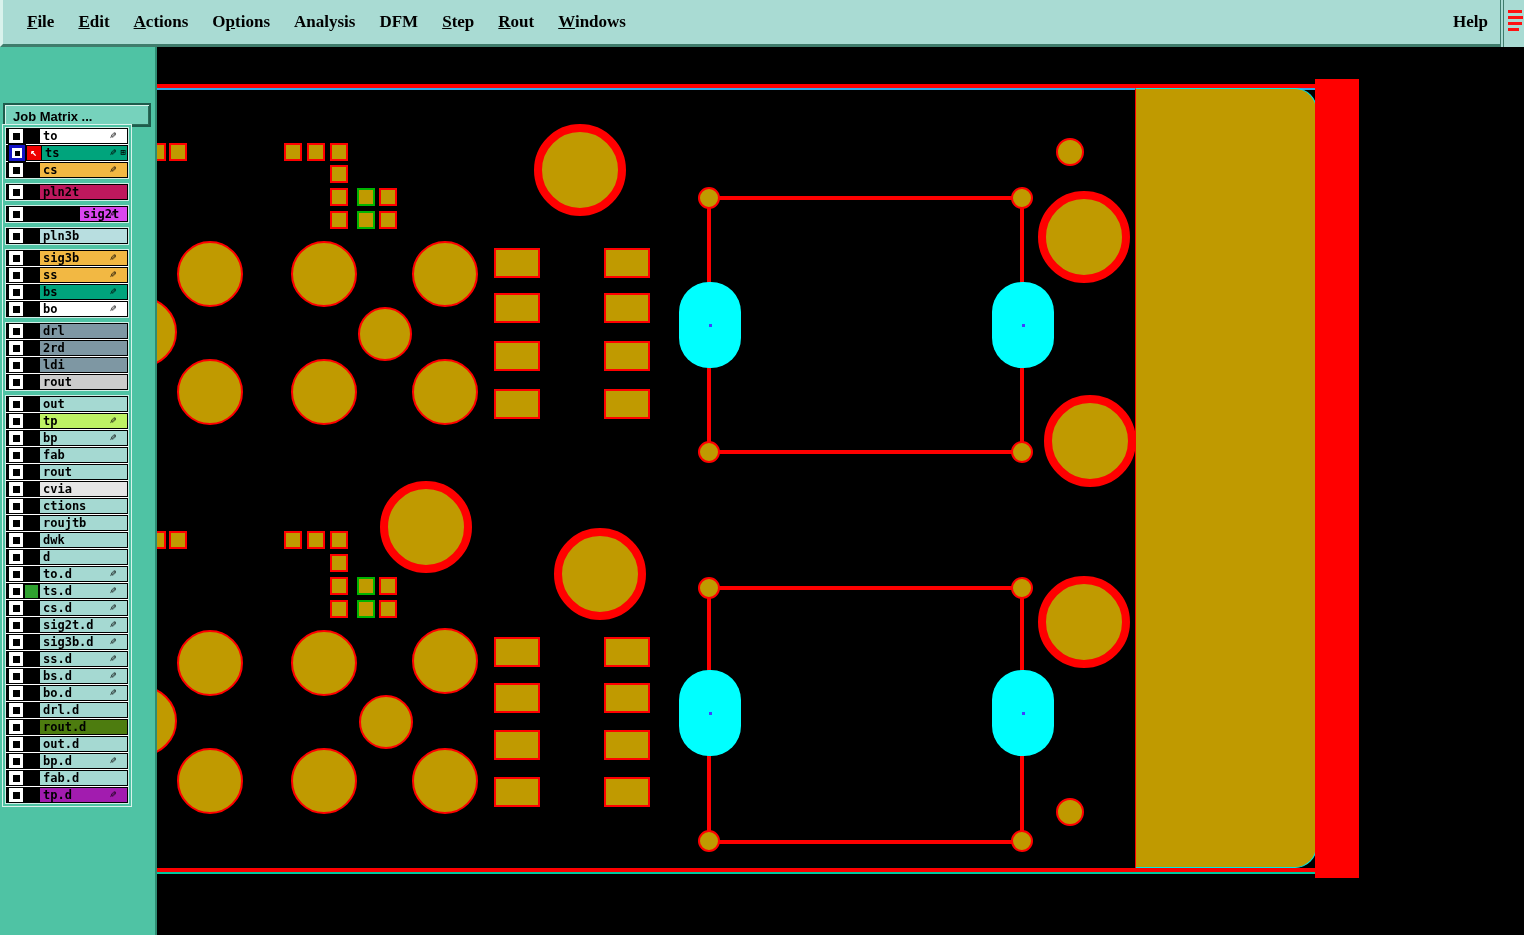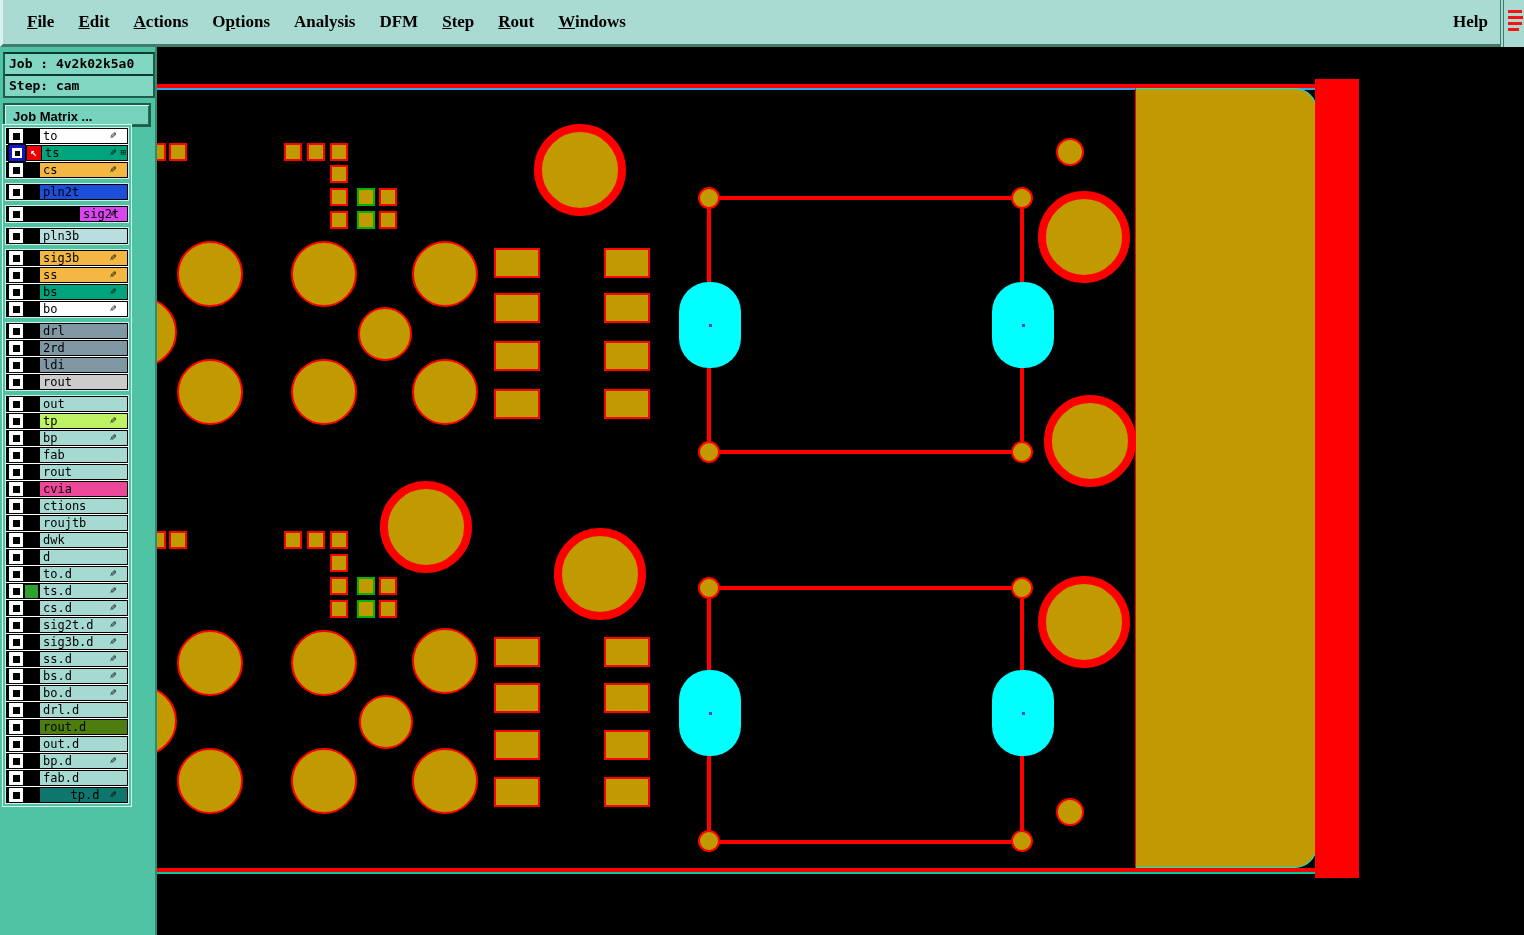--- a/index.html
+++ b/index.html
@@ -36,21 +36,21 @@
   .cb{width:14px;height:14px;background:#fff;outline:1px solid #000;margin-left:3px;flex:0 0 auto;
       display:flex;align-items:center;justify-content:center;cursor:pointer;}
   .cb .cb-in{width:7px;height:7px;background:#000;}
   .cb.sel{background:#fff;border:3px solid #1414c8;width:10px;height:10px;}
   .cb.sel .cb-in{width:5px;height:5px;}
   .icon-slot{width:15px;height:14px;margin-left:1px;flex:0 0 auto;display:flex;
              align-items:center;justify-content:center;}
   .nw-arrow{width:14px;height:14px;background:#ee0000;color:#fff;font-size:11px;font-weight:bold;
             line-height:14px;text-align:center;}
   .grn-mark{width:13px;height:13px;background:#2fa12f;}
-  .llabel{flex:1;height:14px;line-height:14px;border:1px solid #000;font-weight:normal;font-size:12px;
+  .llabel{flex:1;height:14px;line-height:14px;border:1px solid #000;font-weight:bold;font-size:12px;
           color:#000;padding-left:3px;position:relative;cursor:pointer;white-space:nowrap;}
   .pen{position:absolute;right:10px;top:0;font-size:11px;line-height:13px;color:#000;
        transform:scaleX(-1);}
   .grid-ic{position:absolute;right:1px;top:2px;font-size:9px;line-height:9px;color:#000;}
   
   #canvas{position:absolute;left:157px;top:47px;width:1367px;height:888px;background:#000;overflow:hidden;}
   #canvas div{position:absolute;box-sizing:border-box;}
   .hline{}
   .plane{border:1px solid #00e8e8;border-left:1px solid #ff0000;
          border-top-right-radius:22px;border-bottom-right-radius:22px;}
@@ -82,24 +82,20 @@
   </div>
 
 <div id="ministrip">
   <div class="red-dash" style="width:14px"></div>
   <div class="red-dash" style="width:15px"></div>
   <div class="red-dash" style="width:14px"></div>
   <div class="red-dash" style="width:11px"></div>
 </div>
 
 <div id="sidebar">
-  <div id="jobpanel">
-    <div class="jobrow">Job : 4v2k02k5a0</div>
-    <div class="jobrow">Step: cam</div>
-  </div>
   <button id="matrixbtn">Job Matrix ...</button>
   <div id="layerpanel">
       <div class="lgroup">
         <div class="lrow">
           <div class="cb">
             <div class="cb-in"></div>
           </div>
           <div class="icon-slot"></div>
           <div class="llabel" style="background: rgb(255, 255, 255);">to<div class="pen">✎</div></div>
         </div>
@@ -119,21 +115,21 @@
           <div class="icon-slot"></div>
           <div class="llabel" style="background: rgb(242, 184, 67);">cs<div class="pen">✎</div></div>
         </div>
       </div>
       <div class="lgroup">
         <div class="lrow">
           <div class="cb">
             <div class="cb-in"></div>
           </div>
           <div class="icon-slot"></div>
-          <div class="llabel" style="background: #1d4ed8;">pln2t</div>
+          <div class="llabel" style="background: #be185d;">pln2t</div>
         </div>
       </div>
       <div class="lgroup">
         <div class="lrow">
           <div class="cb">
             <div class="cb-in"></div>
           </div>
           <div class="icon-slot"></div>
           <div class="llabel" style="background: #d946ef; margin-left: 40px;">sig2t<div class="pen">✎</div></div>
         </div>
@@ -241,21 +237,21 @@
             <div class="cb-in"></div>
           </div>
           <div class="icon-slot"></div>
           <div class="llabel" style="background: rgb(165, 217, 210);">rout</div>
         </div>
         <div class="lrow">
           <div class="cb">
             <div class="cb-in"></div>
           </div>
           <div class="icon-slot"></div>
-          <div class="llabel" style="background: #ec4899;">cvia</div>
+          <div class="llabel" style="background: #e5e5e5;">cvia</div>
         </div>
         <div class="lrow">
           <div class="cb">
             <div class="cb-in"></div>
           </div>
           <div class="icon-slot"></div>
           <div class="llabel" style="background: rgb(165, 217, 210);">ctions</div>
         </div>
         <div class="lrow">
           <div class="cb">
@@ -369,21 +365,21 @@
             <div class="cb-in"></div>
           </div>
           <div class="icon-slot"></div>
           <div class="llabel" style="background: rgb(165, 217, 210);">fab.d</div>
         </div>
         <div class="lrow">
           <div class="cb">
             <div class="cb-in"></div>
           </div>
           <div class="icon-slot"></div>
-          <div class="llabel" style="background: #0f766e; text-align: center;">tp.d<div class="pen">✎</div></div>
+          <div class="llabel" style="background: #a21caf;">tp.d<div class="pen">✎</div></div>
         </div>
       </div>
     </div>
 </div>
 
 <div id="canvas">
     <div class="hline" style="left: 0px; top: 37px; width: 1162px; height: 4px; background: rgb(255, 0, 0);"></div>
     <div class="hline" style="left: 0px; top: 41px; width: 1160px; height: 2px; background: rgb(48, 168, 232);"></div>
     <div class="hline" style="left: 0px; top: 821px; width: 1162px; height: 4px; background: rgb(255, 0, 0);"></div>
     <div class="hline" style="left: 0px; top: 825px; width: 1160px; height: 2px; background: rgb(0, 200, 160);"></div>

